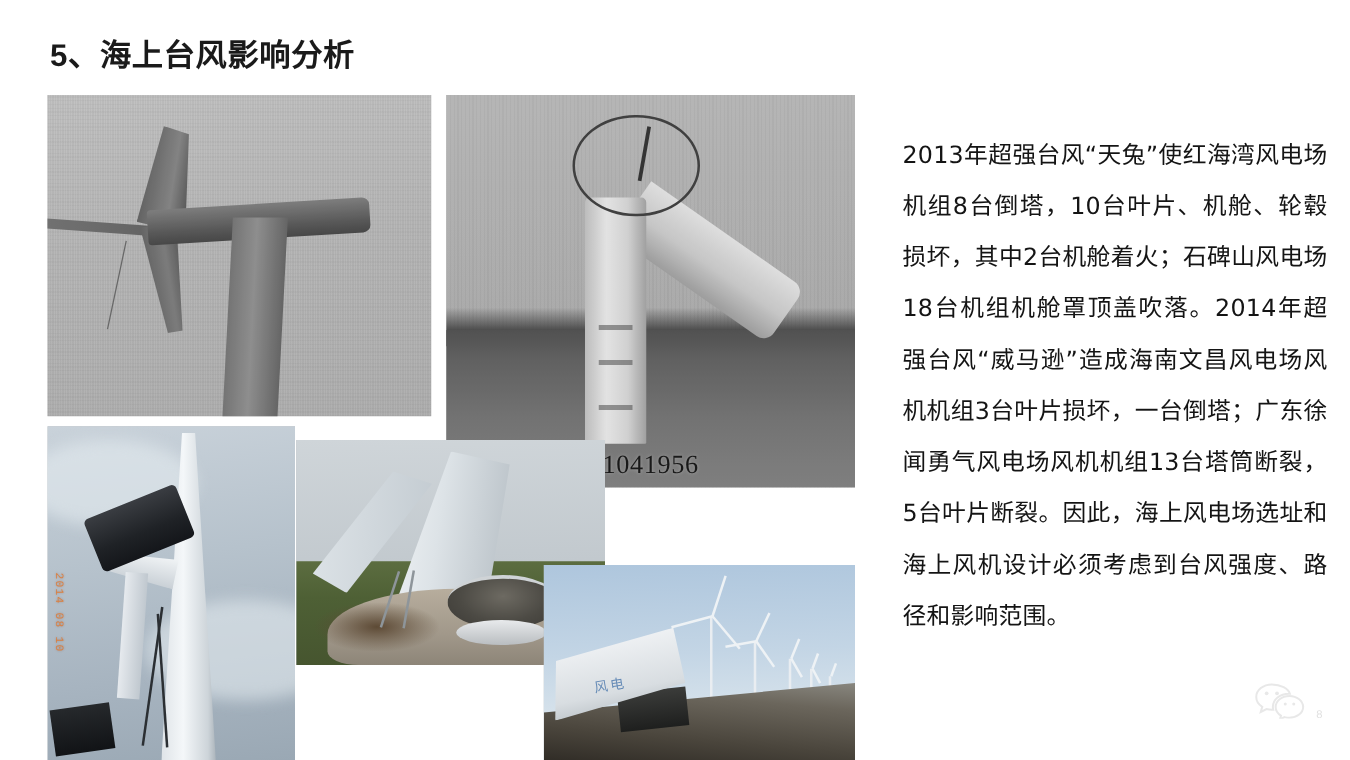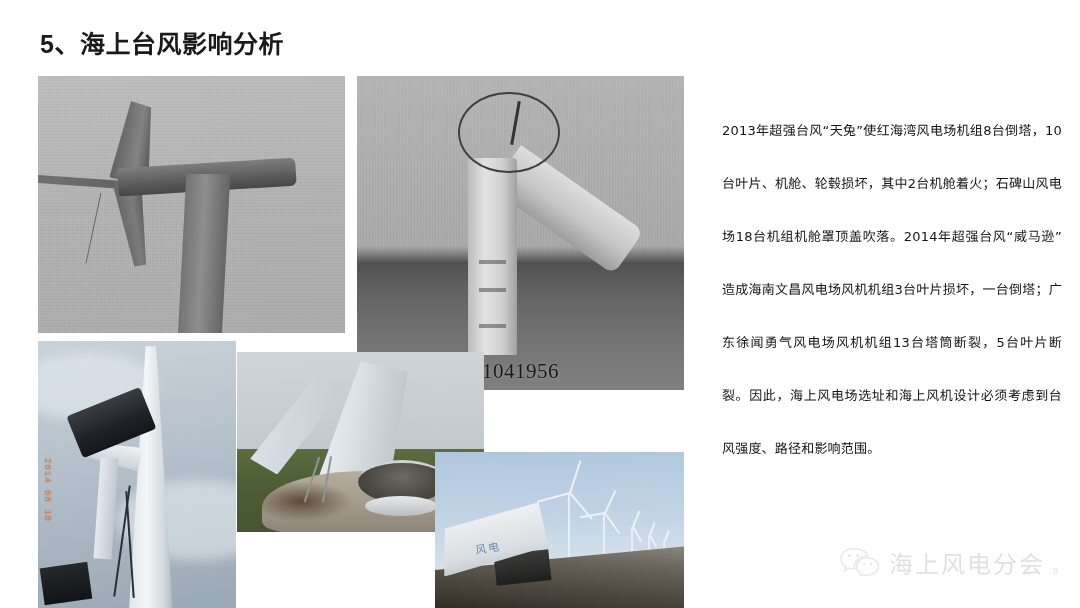--- a/index.html
+++ b/index.html
@@ -275,22 +275,22 @@
     position: absolute; left: 24%; bottom: 16%; width: 22%; height: 20%;
     background: linear-gradient(180deg,#3b3c3a,#1e1f1e);
     transform: rotate(-6deg);
   }
 
   
   .body-text {
     position: absolute;
     left: 722px; top: 104px;
     width: 340px;
-    font-size: 13px;
-    line-height: 53px;
+    font-size: 19px;
+    line-height: 41px;
     color: #141414;
     text-align: justify;
     text-justify: inter-ideograph;
     font-family: "DejaVu Sans", "Liberation Sans", sans-serif;
     letter-spacing: 0.2px;
   }
 
   
   .watermark {
     position: absolute;
@@ -430,17 +430,16 @@
     <span class="wechat-icon">
       <svg width="42" height="30" viewBox="0 0 42 30" aria-hidden="true">
         <path d="M14.5 2.5C7.6 2.5 2 7 2 12.6c0 3.2 1.9 6 4.8 7.9L5.6 24.6l4.6-2.4c1.3.4 2.8.6 4.3.6h1.1c-.2-.7-.3-1.5-.3-2.3 0-5.8 5.7-10.5 12.8-10.5h.8C27.6 6 21.7 2.5 14.5 2.5z" fill="none" stroke="#b4b4b4" stroke-width="1.6"></path>
         <circle cx="10.3" cy="9.6" r="1.5" fill="#b4b4b4"></circle>
         <circle cx="18.6" cy="9.6" r="1.5" fill="#b4b4b4"></circle>
         <path d="M28.5 11.8c-6.1 0-11 3.9-11 8.8 0 2.8 1.7 5.3 4.3 6.9l-.9 3.1 3.7-1.9c1.2.3 2.5.5 3.9.5 6.1 0 11-3.9 11-8.6s-4.9-8.8-11-8.8z" fill="none" stroke="#b4b4b4" stroke-width="1.6"></path>
         <circle cx="25.2" cy="18.2" r="1.2" fill="#b4b4b4"></circle>
         <circle cx="32.0" cy="18.2" r="1.2" fill="#b4b4b4"></circle>
       </svg>
     </span>
-    <span class="wm-text">海上风电分会</span>
     <span class="wm-sub">8</span>
   </div>
 
 </div>
 
 </body></html>

